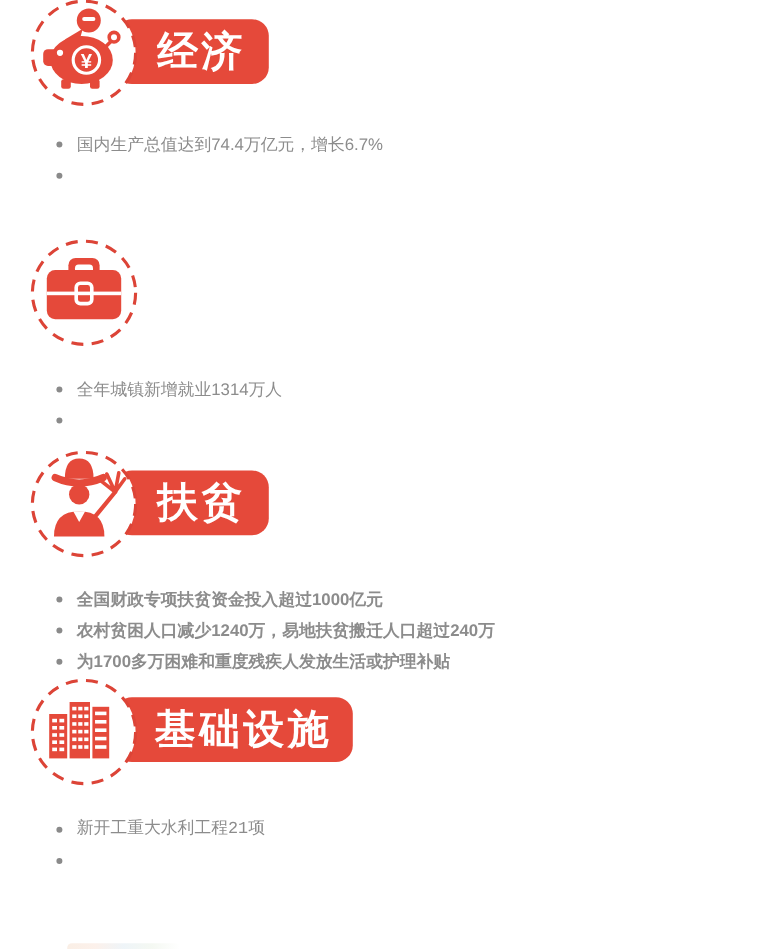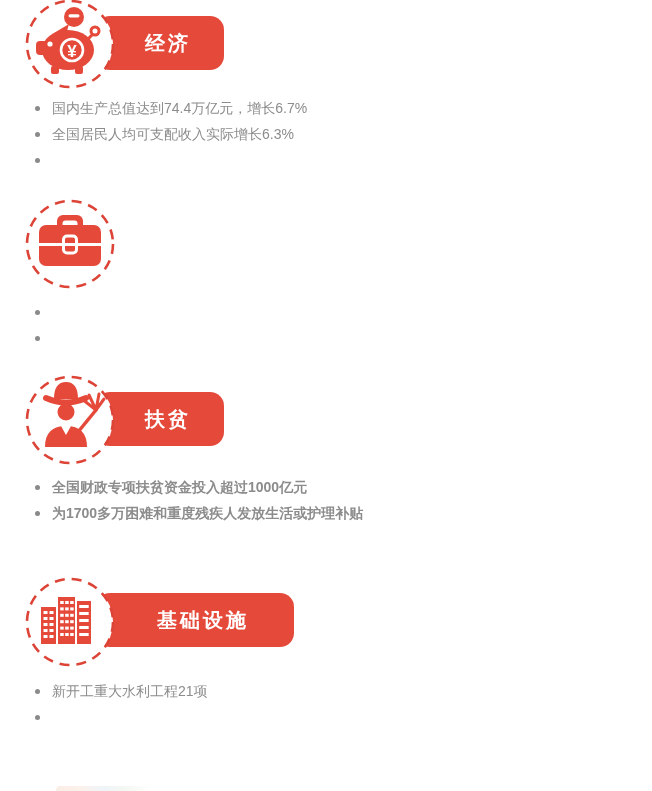--- a/index.html
+++ b/index.html
@@ -11,22 +11,22 @@
   .block{position:absolute;left:0;width:652px;}
   .icon-badge{position:absolute;left:24px;top:-2px;width:92px;height:92px;z-index:2;}
   .ring{fill:#fff;stroke:var(--ring);stroke-width:2.6;stroke-dasharray:10 7;}
   .rf{fill:var(--accent);}
   .rs{stroke:var(--accent);fill:none;}
   .wf{fill:#fff;}
   .ws{stroke:#fff;fill:none;}
   .banner{position:absolute;left:96px;height:54px;background:var(--accent);border-radius:14px;
           z-index:1;display:flex;align-items:center;justify-content:center;
           padding-left:16px;box-sizing:border-box;}
-  .banner .title{color:var(--banner-text);font-weight:bold;font-size:20px;letter-spacing:3px;white-space:nowrap;}
-  .bullets{position:absolute;left:32px;margin:0;padding:0;list-style:none;}
+  .banner .title{color:var(--banner-text);font-weight:bold;font-size:34px;letter-spacing:3px;white-space:nowrap;}
+  .bullets{position:absolute;left:32px;margin:12px;padding:0;list-style:none;}
   .bullets li{position:relative;height:26px;line-height:26px;padding-left:20px;
               font-size:14px;color:var(--bullet);white-space:nowrap;}
   .dot{position:absolute;left:3px;top:50%;width:5px;height:5px;margin-top:-2px;
        border-radius:50%;background:#8a8a8a;}
   .peek{position:absolute;left:56px;top:786px;width:94px;height:5px;border-radius:4px 4px 0 0;
         opacity:.75;background:linear-gradient(90deg,#f8e9dd,#fbece4,#e9f1f6,#f1f6ee,#ffffff);}
 </style>
 </head>
 <body>
 
@@ -46,61 +46,61 @@
       <rect class="rf" x="51" y="68" width="8" height="8" rx="2"></rect>
       <circle class="wf" cx="26" cy="46" r="2.6"></circle>
       <circle class="ws" cx="48" cy="52" r="11" stroke-width="2.6"></circle>
       <text x="48" y="58.5" text-anchor="middle" font-size="17" font-weight="bold" fill="#fff">¥</text>
     </svg>
     <div class="banner" style="top:16px;width:128px;">
       <span class="title">经济</span>
     </div>
     <ul class="bullets" style="top:95px;">
       <li><span class="dot"></span><span>国内生产总值达到74.4万亿元，增长6.7%</span></li>
-      <li><span class="dot"></span><span>全国居民人均可支配收入实际增长6.3%</span></li>
       <li><span class="dot"></span></li>
     </ul>
   </section>
 
   <section class="block" style="top:200px;height:165px;">
     <svg class="icon-badge" viewBox="0 0 92 92" aria-hidden="true">
       <circle class="ring" cx="46" cy="46" r="43"></circle>
       <rect class="rf" x="33" y="17" width="26" height="18" rx="6"></rect>
       <rect class="wf" x="38.5" y="22.5" width="15" height="10" rx="3"></rect>
       <rect class="rf" x="15" y="27" width="62" height="41" rx="7"></rect>
       <rect class="wf" x="15" y="45" width="62" height="3"></rect>
       <rect class="rf ws" x="39.5" y="38" width="13" height="17" rx="3.5" stroke-width="3"></rect>
     </svg>
     <ul class="bullets" style="top:99px;">
-      <li><span class="dot"></span></li>
+      <li><span class="dot"></span><span>全年城镇新增就业1314万人</span></li>
       <li><span class="dot"></span></li>
     </ul>
   </section>
 
   <section class="block" style="top:376px;height:190px;">
     <svg class="icon-badge" viewBox="0 0 92 92" aria-hidden="true">
       <circle class="ring" cx="46" cy="46" r="43"></circle>
       <path class="rf" d="M30,25 Q30,8 42,8 Q54,8 54,25 Z"></path>
       <path class="rs" d="M22,24 Q42,33 62,24" stroke-width="6" stroke-linecap="round"></path>
       <circle class="rf" cx="42" cy="38" r="8.5"></circle>
       <path class="rf" d="M21,73 Q21,52 42,52 Q63,52 63,73 Z"></path>
       <polygon class="wf" points="37,52 42,61 47,52"></polygon>
       <path class="rs" d="M54,58 L72,36" stroke-width="3.5" stroke-linecap="round"></path>
       <path class="rs" d="M72,36 L58,25 M72,36 L65,21 M72,36 L75,20 M72,36 L80,25" stroke-width="3" stroke-linecap="round"></path>
     </svg>
     <div class="banner" style="top:16px;width:128px;align-items:center;">
       <span class="title">扶贫</span>
     </div>
     <ul class="bullets" style="top:98px;font-weight:bold;">
       <li><span class="dot"></span><span>全国财政专项扶贫资金投入超过1000亿元</span></li>
+      <li><span class="dot"></span><span>农村贫困人口减少1240万，易地扶贫搬迁人口超过240万</span></li>
       <li><span class="dot"></span><span>为1700多万困难和重度残疾人发放生活或护理补贴</span></li>
     </ul>
   </section>
 
-  <section class="block" style="top:578px;height:190px;">
+  <section class="block" style="top:566px;height:190px;font-family:Liberation Mono, monospace;">
     <svg class="icon-badge" viewBox="0 0 92 92" aria-hidden="true">
       <circle class="ring" cx="46" cy="46" r="43"></circle>
       <rect class="rf" x="17" y="31" width="15" height="37"></rect>
       <rect class="rf" x="34" y="21" width="17" height="47"></rect>
       <rect class="rf" x="53" y="25" width="14" height="43"></rect>
       <g class="wf">
         <rect x="19.5" y="35" width="4" height="3"></rect>
           <rect x="25.5" y="35" width="4" height="3"></rect>
         <rect x="19.5" y="41" width="4" height="3"></rect>
           <rect x="25.5" y="41" width="4" height="3"></rect>

